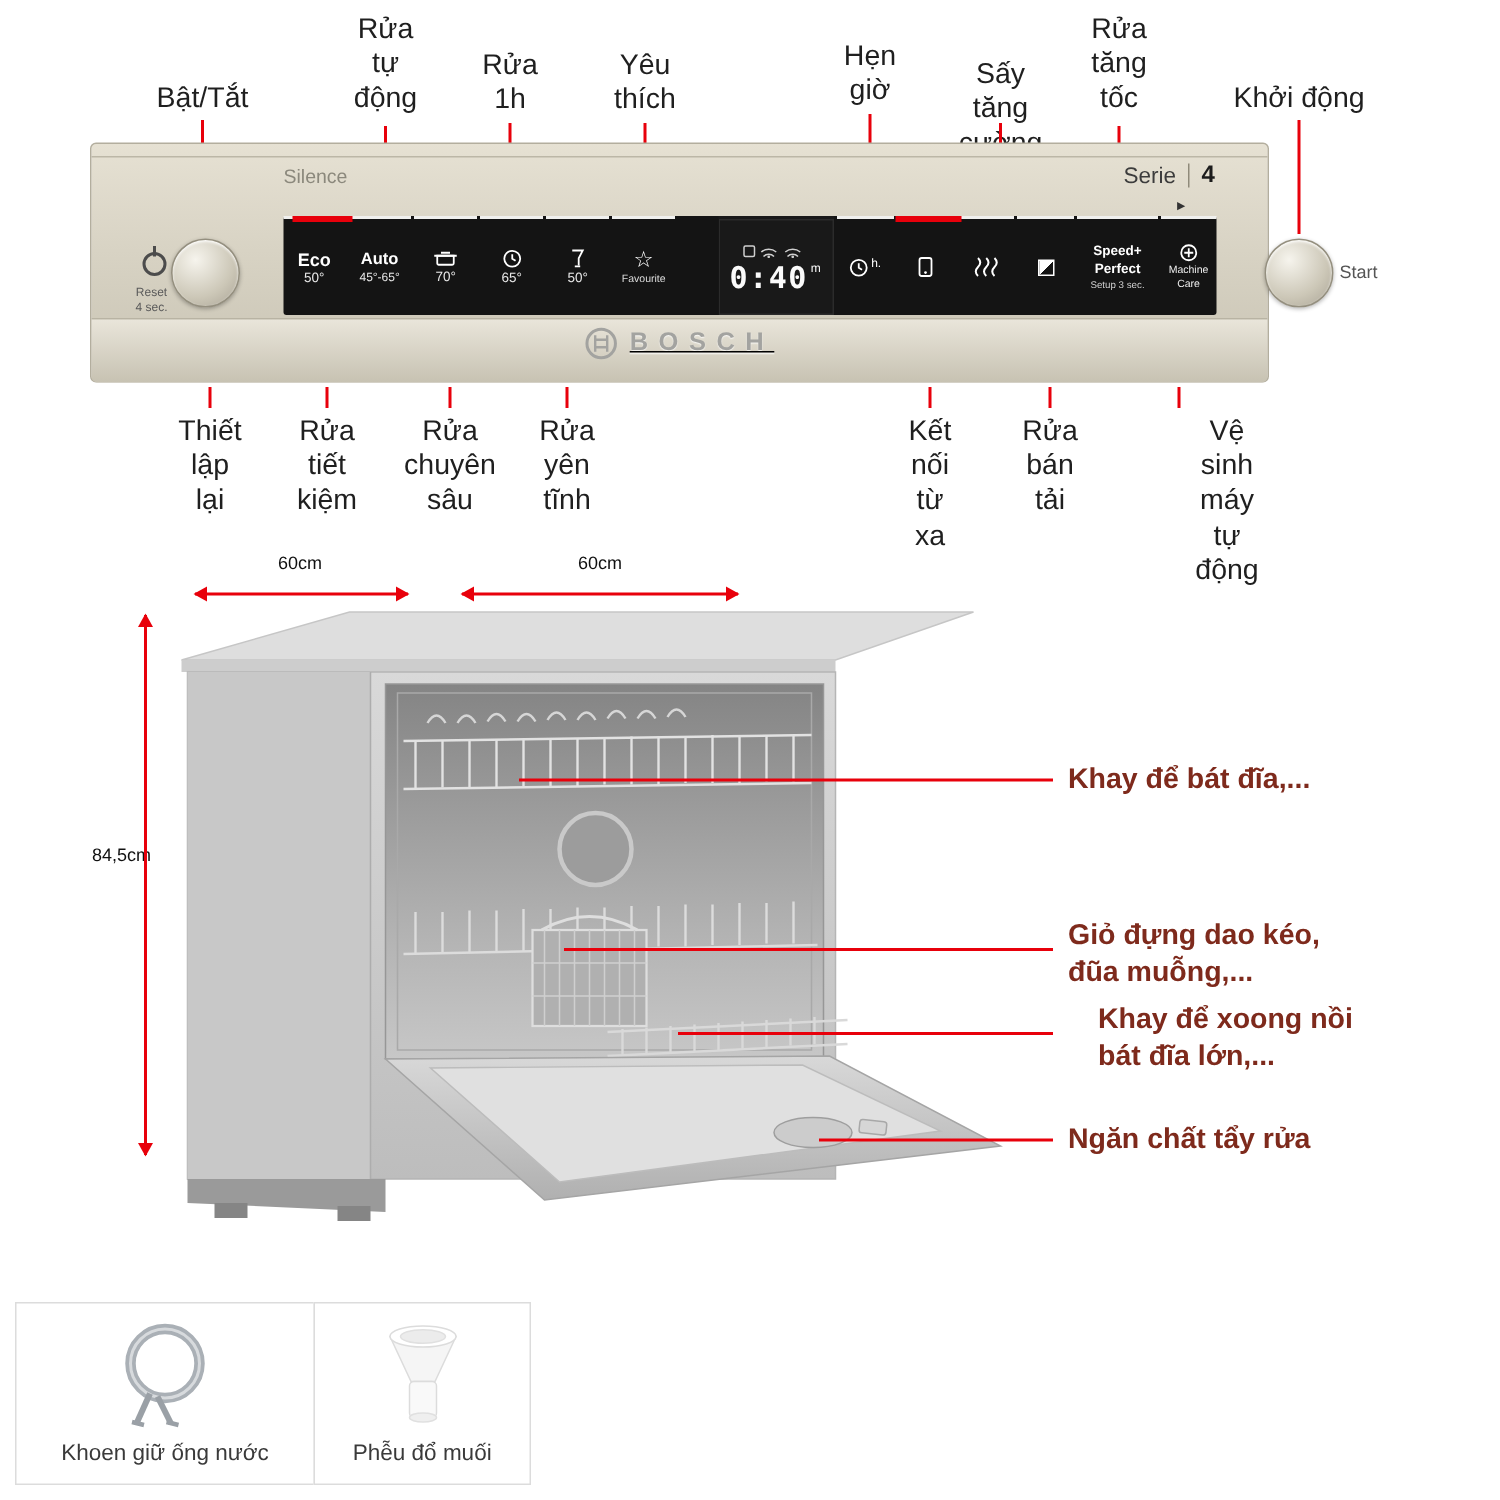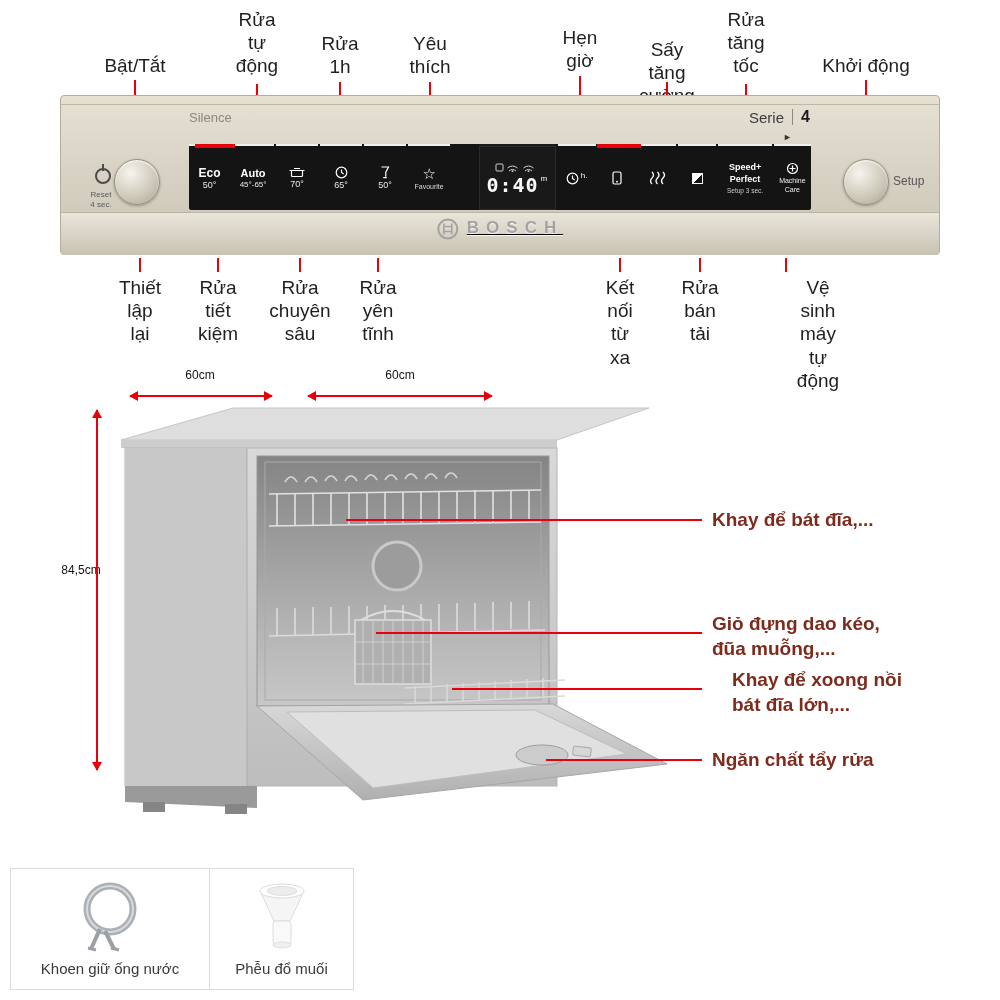--- a/index.html
+++ b/index.html
@@ -14,21 +14,21 @@
   
   .dim-h{position:absolute;height:2px;background:#e8000b;}
   .dim-h::before{content:"";position:absolute;left:-1px;top:-4px;border-top:5px solid transparent;border-bottom:5px solid transparent;border-right:9px solid #e8000b;}
   .dim-h::after{content:"";position:absolute;right:-1px;top:-4px;border-top:5px solid transparent;border-bottom:5px solid transparent;border-left:9px solid #e8000b;}
   .dim-v{position:absolute;width:2px;background:#e8000b;}
   .dim-v::before{content:"";position:absolute;top:-1px;left:-4px;border-left:5px solid transparent;border-right:5px solid transparent;border-bottom:9px solid #e8000b;}
   .dim-v::after{content:"";position:absolute;bottom:-1px;left:-4px;border-left:5px solid transparent;border-right:5px solid transparent;border-top:9px solid #e8000b;}
   .dim-label{position:absolute;font-size:12px;color:#111;transform:translateX(-50%);}
 
   
-  .panel{position:absolute;left:60px;top:95px;width:880px;height:160px;background:linear-gradient(180deg,#e6e1d3 0%,#d8d3c4 45%,#c8c3b3 100%);border:1px solid #b3ae9e;border-radius:4px;box-sizing:border-box;padding-left:48px;}
+  .panel{position:absolute;left:60px;top:95px;width:786px;height:160px;background:linear-gradient(180deg,#e6e1d3 0%,#d8d3c4 45%,#c8c3b3 100%);border:1px solid #b3ae9e;border-radius:4px;box-sizing:border-box;padding-left:48px;}
   .panel-seam{position:absolute;left:0;right:0;top:8px;height:1px;background:#bcb7a7;}
   .panel-lower{position:absolute;left:0;right:0;top:116px;height:42px;background:linear-gradient(#e9e5da,#c7c2b2);border-top:1px solid #b8b3a3;border-radius:0 0 4px 4px;}
   .silence{position:absolute;left:128px;top:14px;font-size:13px;color:#8b887c;}
   .serie{position:absolute;left:688px;top:12px;display:flex;align-items:center;gap:8px;font-size:15px;color:#3c3c3c;}
   .serie .div{width:1px;height:16px;background:#8f8a7a;}
   .serie .num{font-weight:bold;font-size:16px;color:#1c1c1c;}
   .knob{position:absolute;width:44px;height:44px;border-radius:50%;background:radial-gradient(circle at 35% 30%,#f6f4ed,#ccc7b7 60%,#a8a294);border:1px solid #948f7f;box-shadow:inset 0 1px 2px #fff,0 1px 3px rgba(0,0,0,.3);}
   .power-sym{position:absolute;left:34px;top:72px;width:12px;height:12px;border:2px solid #4c4c4c;border-radius:50%;}
   .power-sym::after{content:"";position:absolute;left:50%;top:-6px;width:2px;height:7px;background:#4c4c4c;transform:translateX(-50%);}
   .reset{position:absolute;left:18px;top:94px;width:44px;font-size:8px;color:#5a5a5a;text-align:center;line-height:1.25;}
@@ -107,21 +107,21 @@
     </div>
 
     <div class="power-sym"></div>
     <div class="reset">
       <span>Reset</span>
       <span>4 sec.</span>
     </div>
     <div class="knob" style="left:53px;top:63px;"></div>
 
     <div class="knob" style="left:782px;top:63px;"></div>
-    <div class="start-label">Setup</div>
+    <div class="start-label">Start</div>
     <div class="run-marker">►</div>
 
     <div class="strip">
       <div class="indicator" style="left:6px;width:40px;"></div>
       <div class="indicator" style="left:408px;width:44px;"></div>
 
       <div class="pbtn" style="width:43px;">
         <span class="nm">Eco</span>
         <span class="tmp">50°</span>
       </div>

